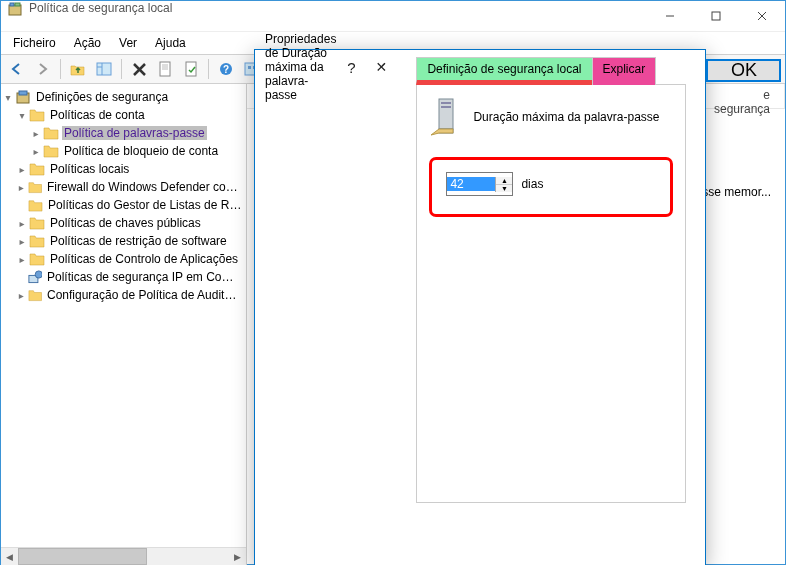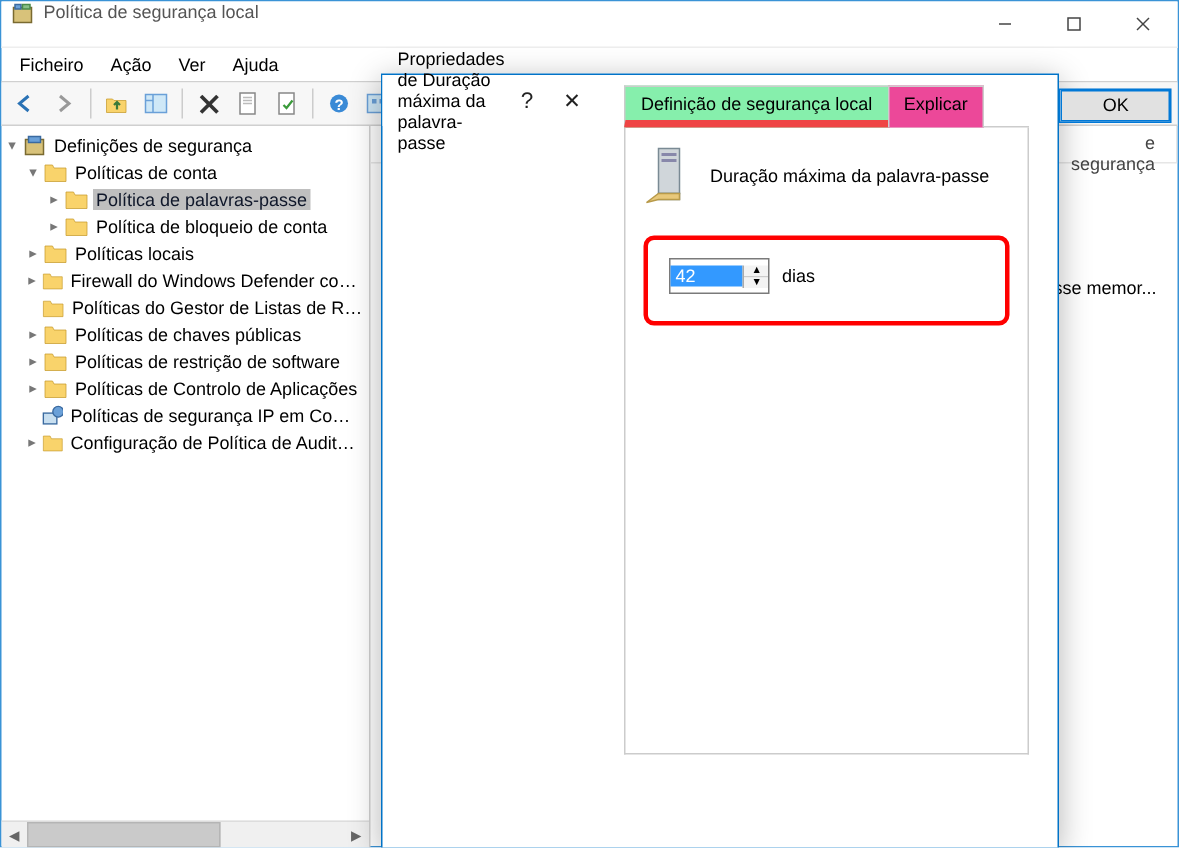--- a/index.html
+++ b/index.html
@@ -13,21 +13,21 @@
 .menuitem{padding:2px 8px}
 .toolbar{height:28px;display:flex;align-items:center;gap:2px;padding:0 4px;border-bottom:1px solid #d0d0d0;background:#f7f7f7}
 .tbtn{width:22px;height:22px;display:flex;align-items:center;justify-content:center;border:1px solid transparent}
 .tbar-sep{width:1px;height:20px;background:#ccc;margin:0 3px}
 .body{position:relative;display:flex;height:calc(100% - 82px)}
 .tree{width:245px;border-right:1px solid #d0d0d0;overflow:auto;padding:4px 0;position:relative}
 .tree-row{display:flex;align-items:center;height:18px;padding:0 2px;white-space:nowrap}
 .tree-row .twisty{width:14px;text-align:center;color:#777;font-size:10px}
 .tree-row .ticon{width:16px;height:16px;margin-right:3px;display:flex;align-items:center;justify-content:center}
 .tree-row .label{padding:0 2px}
-.tree-row.selected .label{background:#bfbfbf;color:#0f172a}
+.tree-row.selected .label{background:#bfbfbf;color:#4c1d95}
 .indent1{padding-left:0px}.indent2{padding-left:14px}.indent3{padding-left:28px}
 .listpane{flex:1;overflow:hidden;position:relative}
 .list-header{height:24px;display:flex;border-bottom:1px solid #e6e6e6}
 .list-col{border-right:1px solid #e6e6e6;padding:4px 6px;color:#444;position:relative}
 .list-content{padding:2px 6px;color:#000}
 .hscroll{position:absolute;left:0;right:0;bottom:0;height:17px;background:#f0f0f0;border-top:1px solid #ddd;display:flex;align-items:center}
 .hscroll .btn{width:17px;height:17px;display:flex;align-items:center;justify-content:center;background:#f0f0f0;color:#666;font-size:9px}
 .hscroll .track{flex:1;height:17px;background:#f0f0f0;position:relative}
 .hscroll .thumb{position:absolute;height:15px;background:#cacaca;border:1px solid #b5b5b5}
 
@@ -47,21 +47,21 @@
 .highlight-box{border:3px solid #ff0000;border-radius:7px;padding:12px 14px 18px 14px;width:210px}
 .expire-label{margin-bottom:6px}
 .spin-row{display:flex;align-items:center;gap:8px}
 .spin-wrap{display:flex;align-items:center;height:22px;border:1px solid #7a7a7a;background:#fff}
 .spin-input{width:42px;border:none;outline:none;padding:0 3px;font-family:inherit;font-size:12px;background:#3399ff;color:#fff;text-align:left}
 .spin-input::selection{background:#3399ff;color:#fff}
 .spin-btns{display:flex;flex-direction:column;width:16px;border-left:1px solid #aaa}
 .spin-btn{flex:1;display:flex;align-items:center;justify-content:center;font-size:7px;background:#f3f3f3;border-bottom:1px solid #ccc}
 .spin-btn:last-child{border-bottom:none}
 .dlg-buttons{height:40px;display:flex;align-items:center;justify-content:flex-end;gap:6px;padding:0 10px;border-top:0}
-.dlg-btn{min-width:75px;height:23px;border:1px solid #adadad;background:#e1e1e1;font-family:inherit;font-size:12px;padding:0 10px}
+.dlg-btn{min-width:75px;height:23px;border:1px solid #adadad;background:#e1e1e1;font-family:inherit;font-size:18px;padding:0 10px}
 .dlg-btn.default{border-color:#0078d7;box-shadow:inset 0 0 0 1px #0078d7}
 .dlg-btn:disabled{color:#7f1d1d}
 .folder-svg{fill:#f9d36b;stroke:#c79b2e;stroke-width:.5}
 .ellipsis{white-space:nowrap;overflow:hidden;text-overflow:ellipsis}
 </style>
 </head>
 <body>
 
 <div class="window">
   <div class="titlebar">

